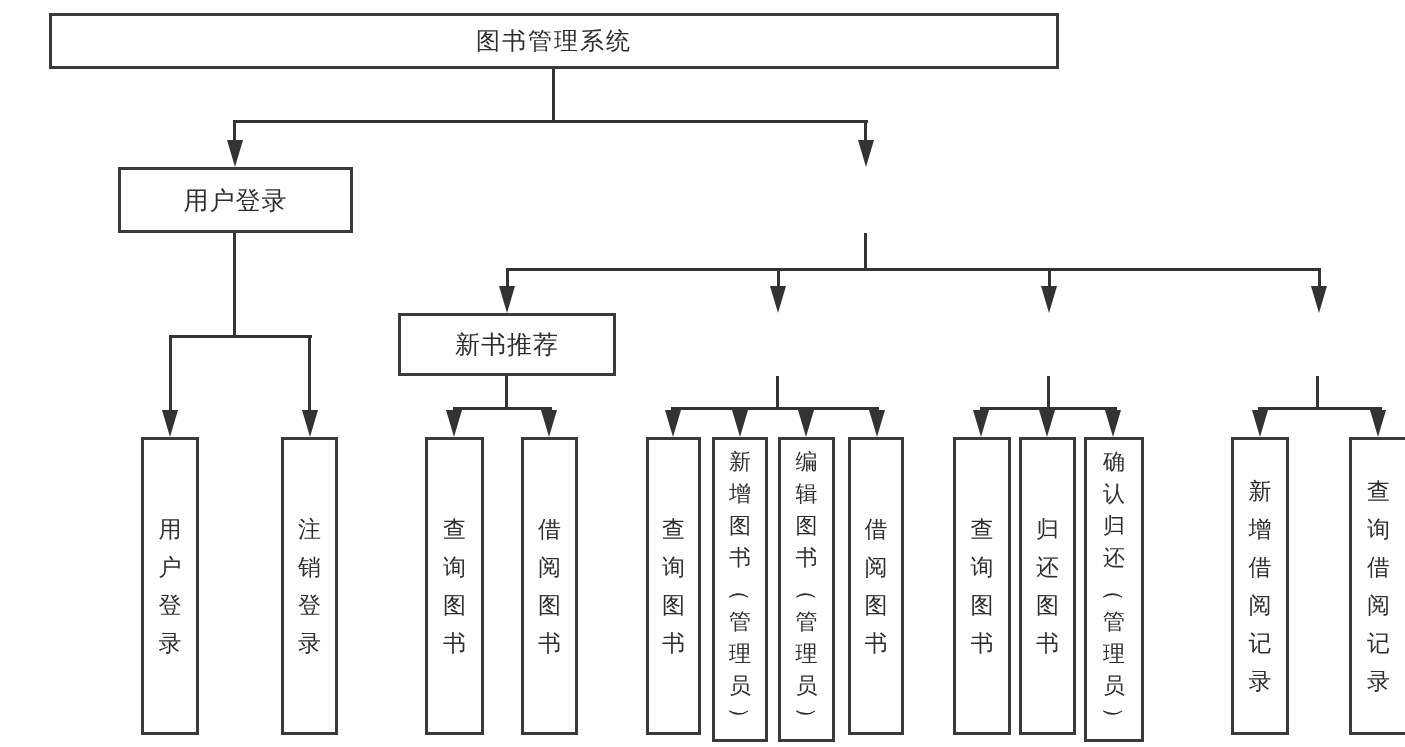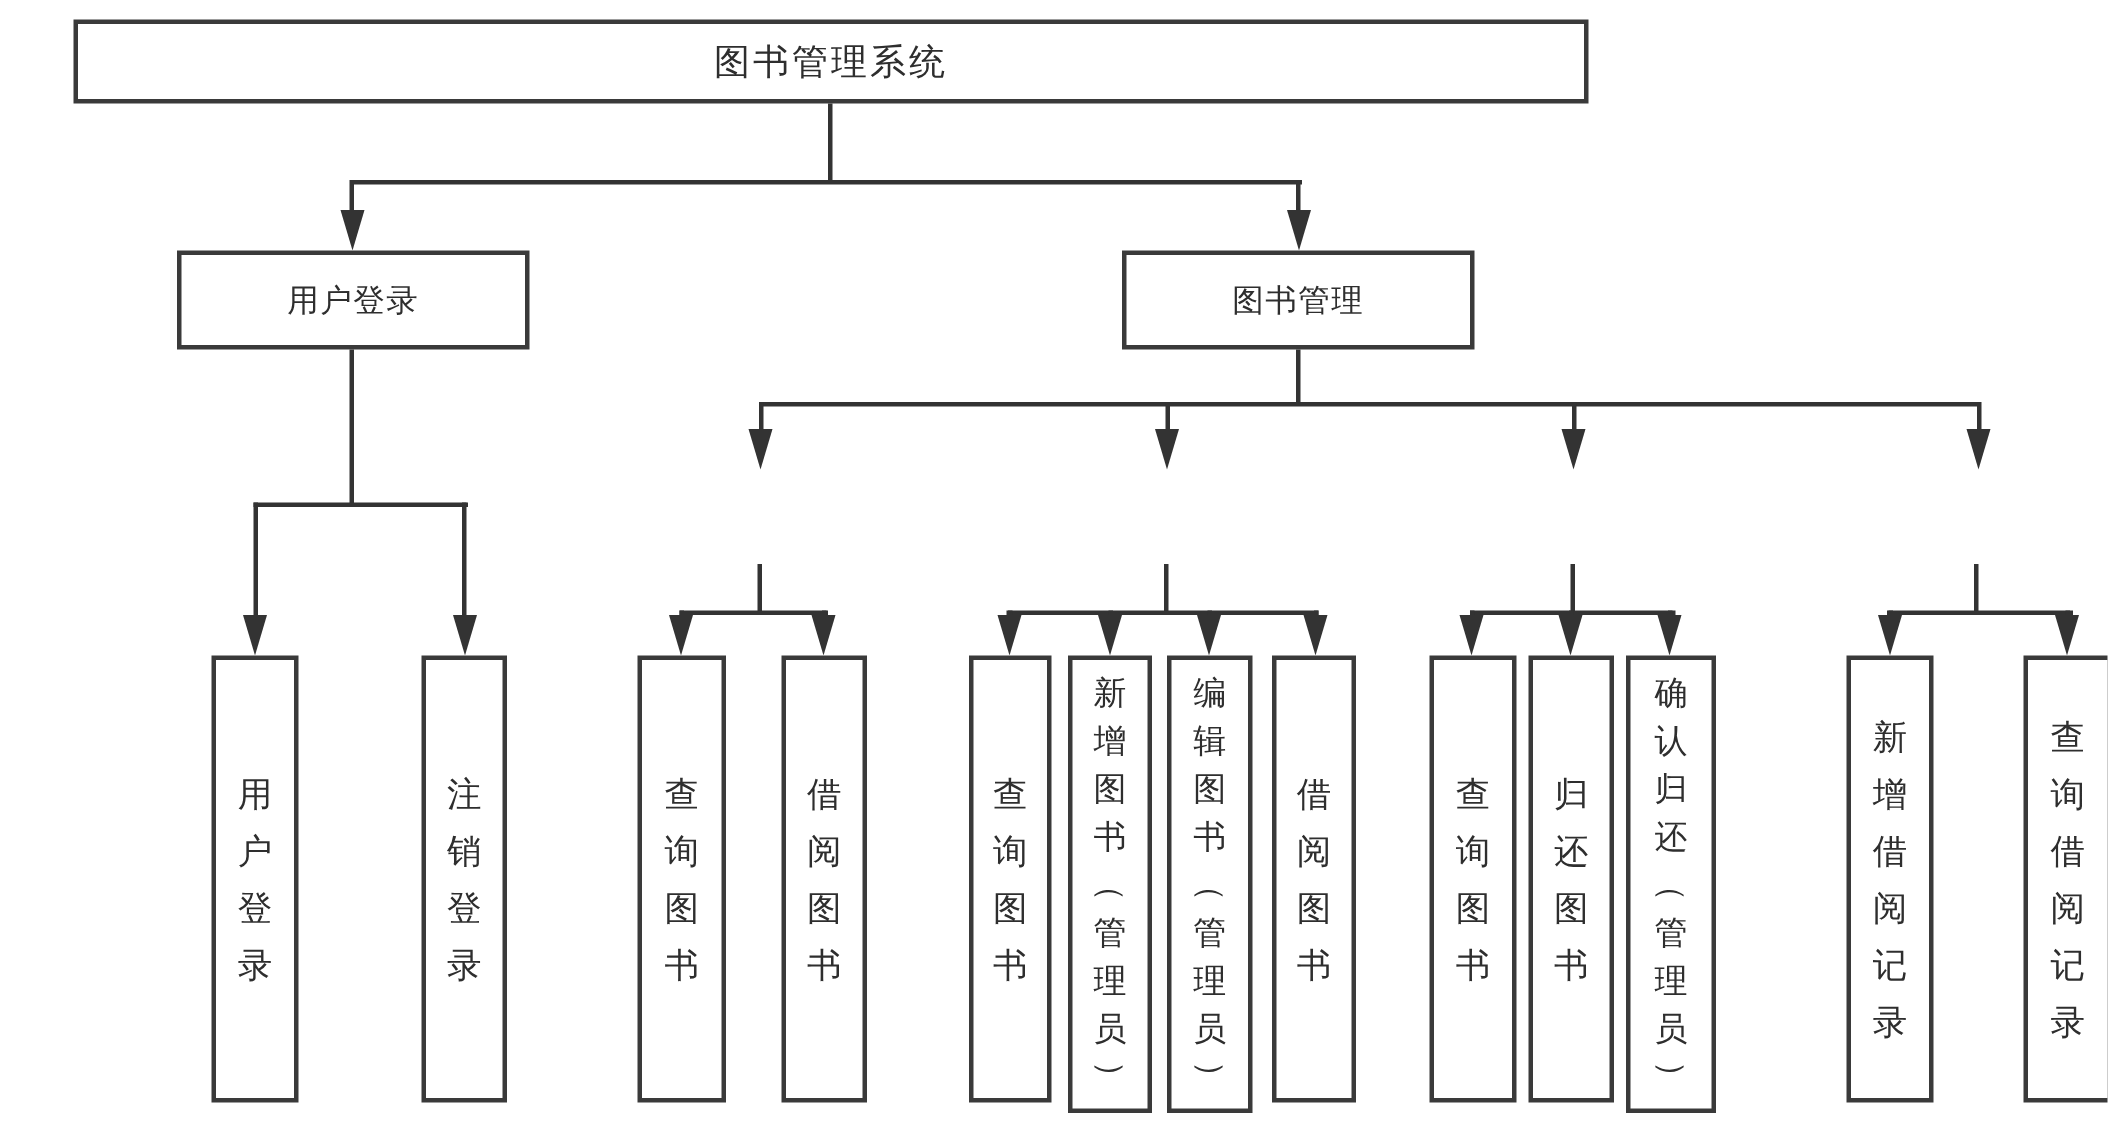--- a/index.html
+++ b/index.html
@@ -4,21 +4,21 @@
 <style>
   html,body{margin:0;padding:0;background:#ffffff;}
   .stage{
     position:relative;width:1405px;height:747px;background:#ffffff;overflow:hidden;
     font-family:"Liberation Sans","DejaVu Sans",sans-serif;color:#2e2e2e;margin-left:36px;
   }
   .box{
     position:absolute;box-sizing:border-box;background:#ffffff;
     border:3px solid #3a3a3a;display:flex;align-items:center;justify-content:center;
   }
-  .hlabel{font-size:21px;letter-spacing:1px;white-space:nowrap;}
+  .hlabel{font-size:25px;letter-spacing:1px;white-space:nowrap;}
   .rootlabel{font-size:24px;letter-spacing:2px;}
   .vbox .vlabel{
     display:flex;flex-direction:column;align-items:center;justify-content:center;
     height:100%;font-size:23px;
   }
   .vbox .vlabel span{display:block;height:38px;line-height:38px;text-align:center;}
   .vbox.dense .vlabel{font-size:22px;}
   .vbox.dense .vlabel span{height:32px;line-height:32px;}
   .vbox .vlabel span.rot{transform:rotate(90deg);}
   .vline{position:absolute;width:3px;background:#333333;}
@@ -45,42 +45,42 @@
   <div class="vline" style="left:516px;top:69px;height:53px"></div>
   <div class="hline" style="left:198px;top:120px;width:634px"></div>
   <div class="vline" style="left:197px;top:120px;height:25px"></div>
   <div class="arrow" style="left:191px;top:140px"></div>
   <div class="vline" style="left:828px;top:120px;height:25px"></div>
   <div class="arrow" style="left:822px;top:140px"></div>
 
   <div class="box" style="left:82px;top:167px;width:235px;height:66px">
     <span class="hlabel">用户登录</span>
   </div>
-  <div class="box" style="left:712px;top:167px;width:235px;height:66px">
-    <span class="hlabel">图书管理</span>
-  </div>
 
   <div class="vline" style="left:197px;top:233px;height:104px"></div>
   <div class="hline" style="left:133px;top:335px;width:143px"></div>
   <div class="vline" style="left:133px;top:335px;height:77px"></div>
   <div class="arrow" style="left:126px;top:410px"></div>
   <div class="vline" style="left:272px;top:335px;height:77px"></div>
   <div class="arrow" style="left:266px;top:410px"></div>
 
   <div class="vline" style="left:828px;top:233px;height:37px"></div>
   <div class="hline" style="left:470px;top:268px;width:814px"></div>
   <div class="vline" style="left:470px;top:268px;height:22px"></div>
   <div class="arrow" style="left:463px;top:286px"></div>
   <div class="vline" style="left:741px;top:268px;height:22px"></div>
   <div class="arrow" style="left:734px;top:286px"></div>
   <div class="vline" style="left:1012px;top:268px;height:22px"></div>
   <div class="arrow" style="left:1005px;top:286px"></div>
   <div class="vline" style="left:1282px;top:268px;height:22px"></div>
   <div class="arrow" style="left:1275px;top:286px"></div>
 
+  <div class="box" style="left:362px;top:313px;width:218px;height:63px">
+    <span class="hlabel">新书推荐</span>
+  </div>
 
   <div class="vline" style="left:469px;top:376px;height:33px"></div>
   <div class="hline" style="left:417px;top:407px;width:99px"></div>
   <div class="vline" style="left:417px;top:407px;height:8px"></div>
   <div class="arrow" style="left:410px;top:410px"></div>
   <div class="vline" style="left:512px;top:407px;height:8px"></div>
   <div class="arrow" style="left:505px;top:410px"></div>
 
   <div class="vline" style="left:740px;top:376px;height:33px"></div>
   <div class="hline" style="left:635px;top:407px;width:208px"></div>

